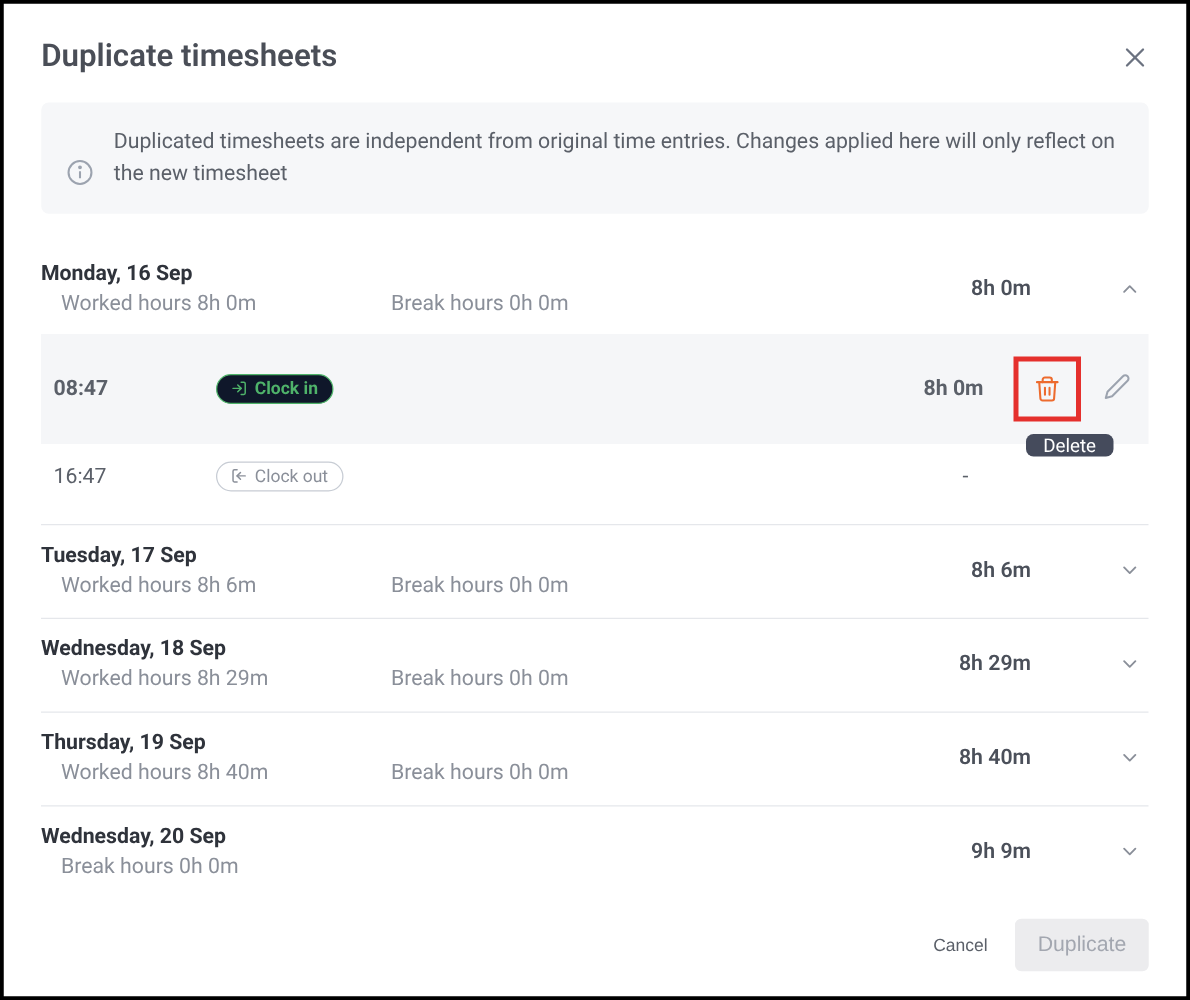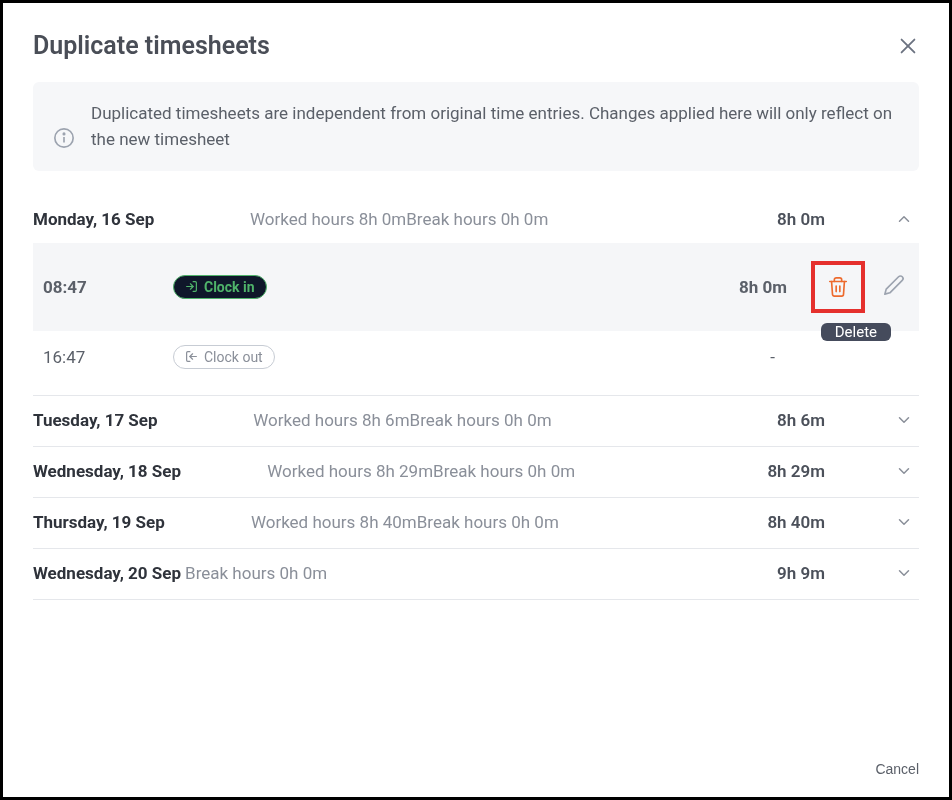--- a/index.html
+++ b/index.html
@@ -64,32 +64,32 @@
     }
     .day-header {
       display: flex;
       align-items: center;
       justify-content: space-between;
       padding: 4px 0;
     }
     .day-left {
       flex: 1;
       display: flex;
-      flex-direction: row;
+      flex-direction: column;
       gap: 4px;
-      text-align: right;
     }
     .day-name {
       font-weight: 700;
       font-size: 17px;
       color: #2f333b;
     }
     .meta-text {
       color: #8a8f99;
       font-size: 17px;
+      margin-left: 16px;
     }
     .day-right {
       display: flex;
       align-items: center;
       gap: 70px;
     }
     .day-total {
       font-weight: 600;
       font-size: 17px;
       color: #4b505a;
@@ -375,15 +375,16 @@
               </svg>
           </span>
         </div>
       </div>
     </div>
 
   </div>
 
   <div class="modal-footer">
     <button class="cancel-btn">Cancel</button>
+    <button class="duplicate-btn">Duplicate</button>
   </div>
 
 </div>
 
 </body></html>

